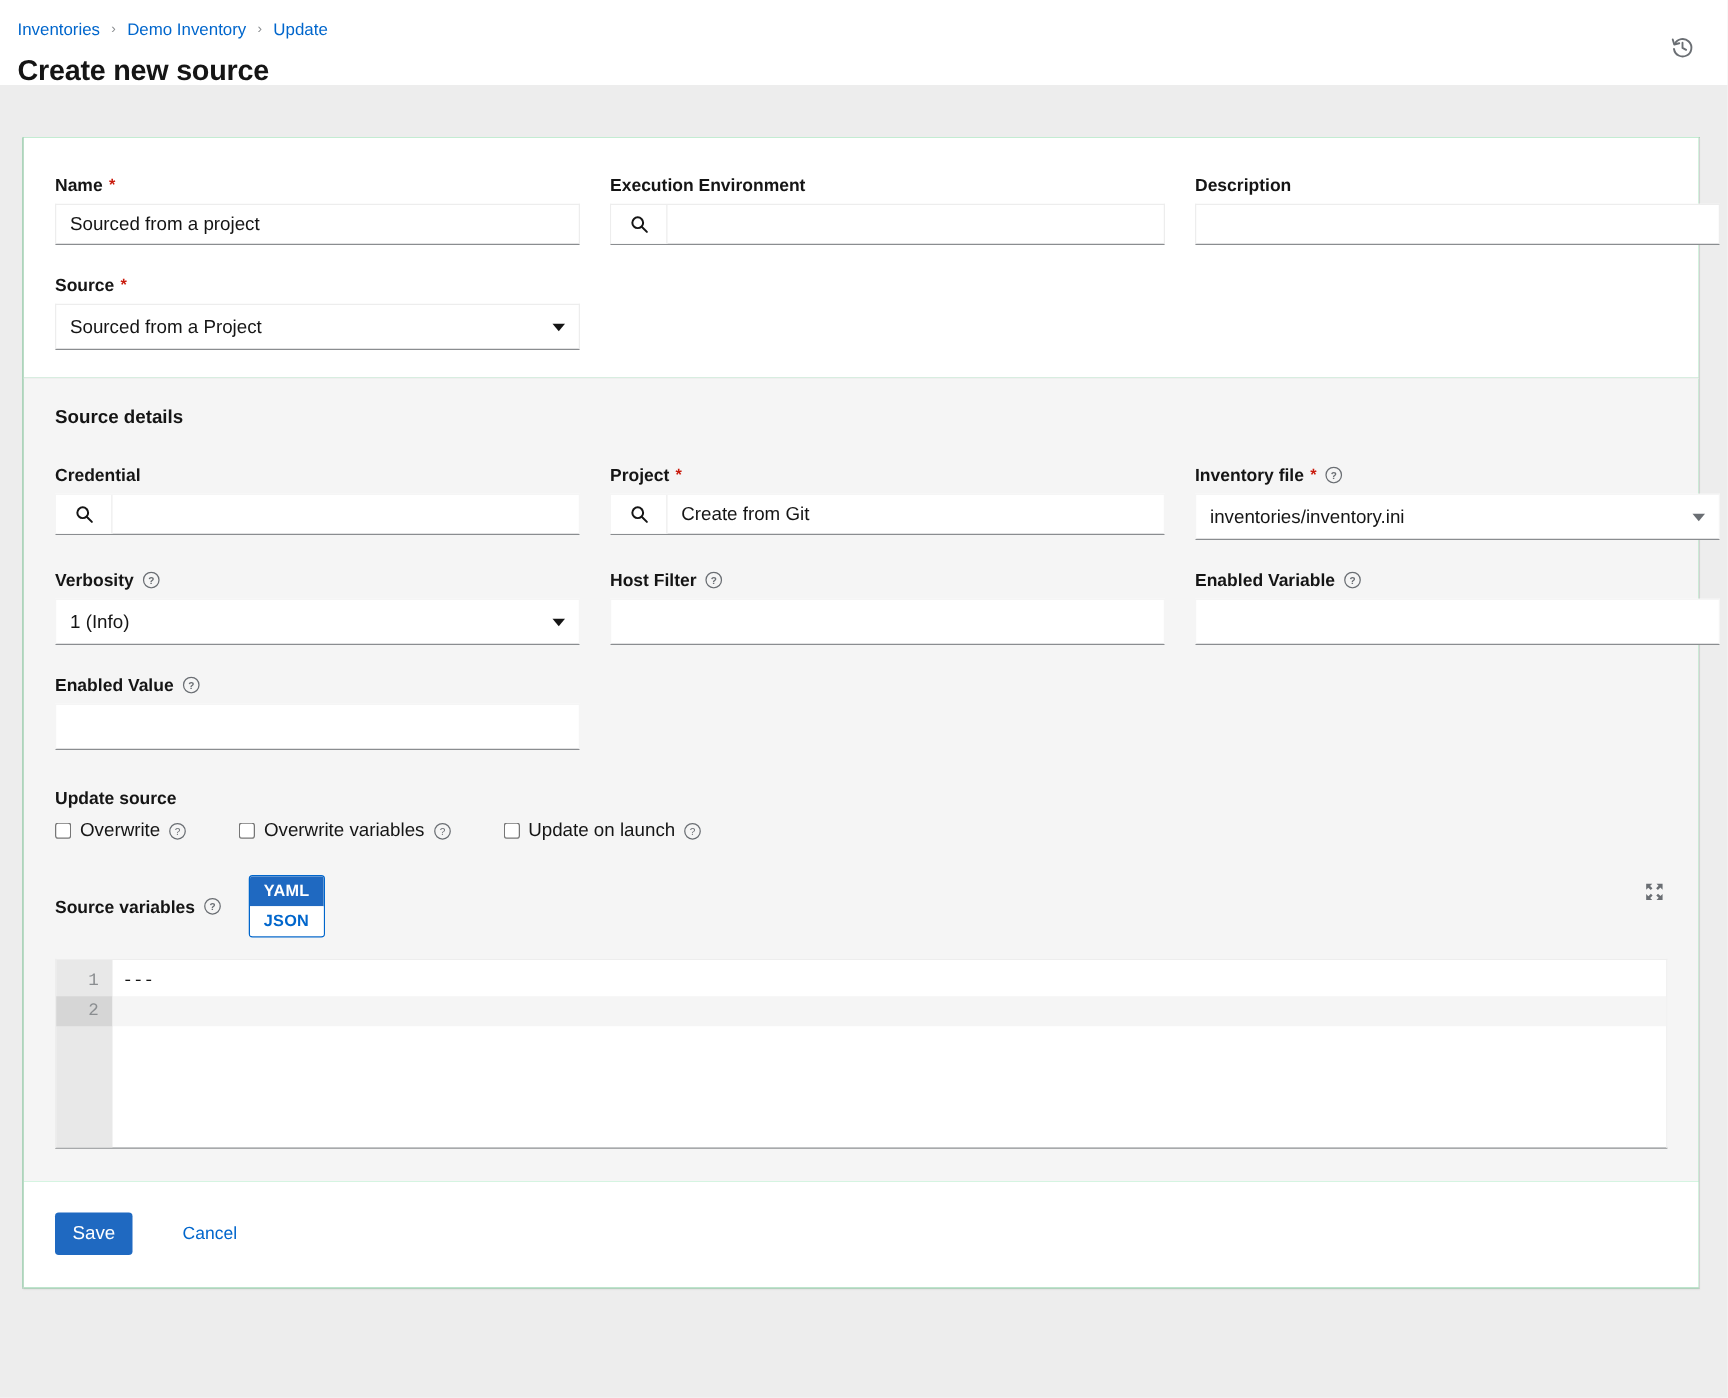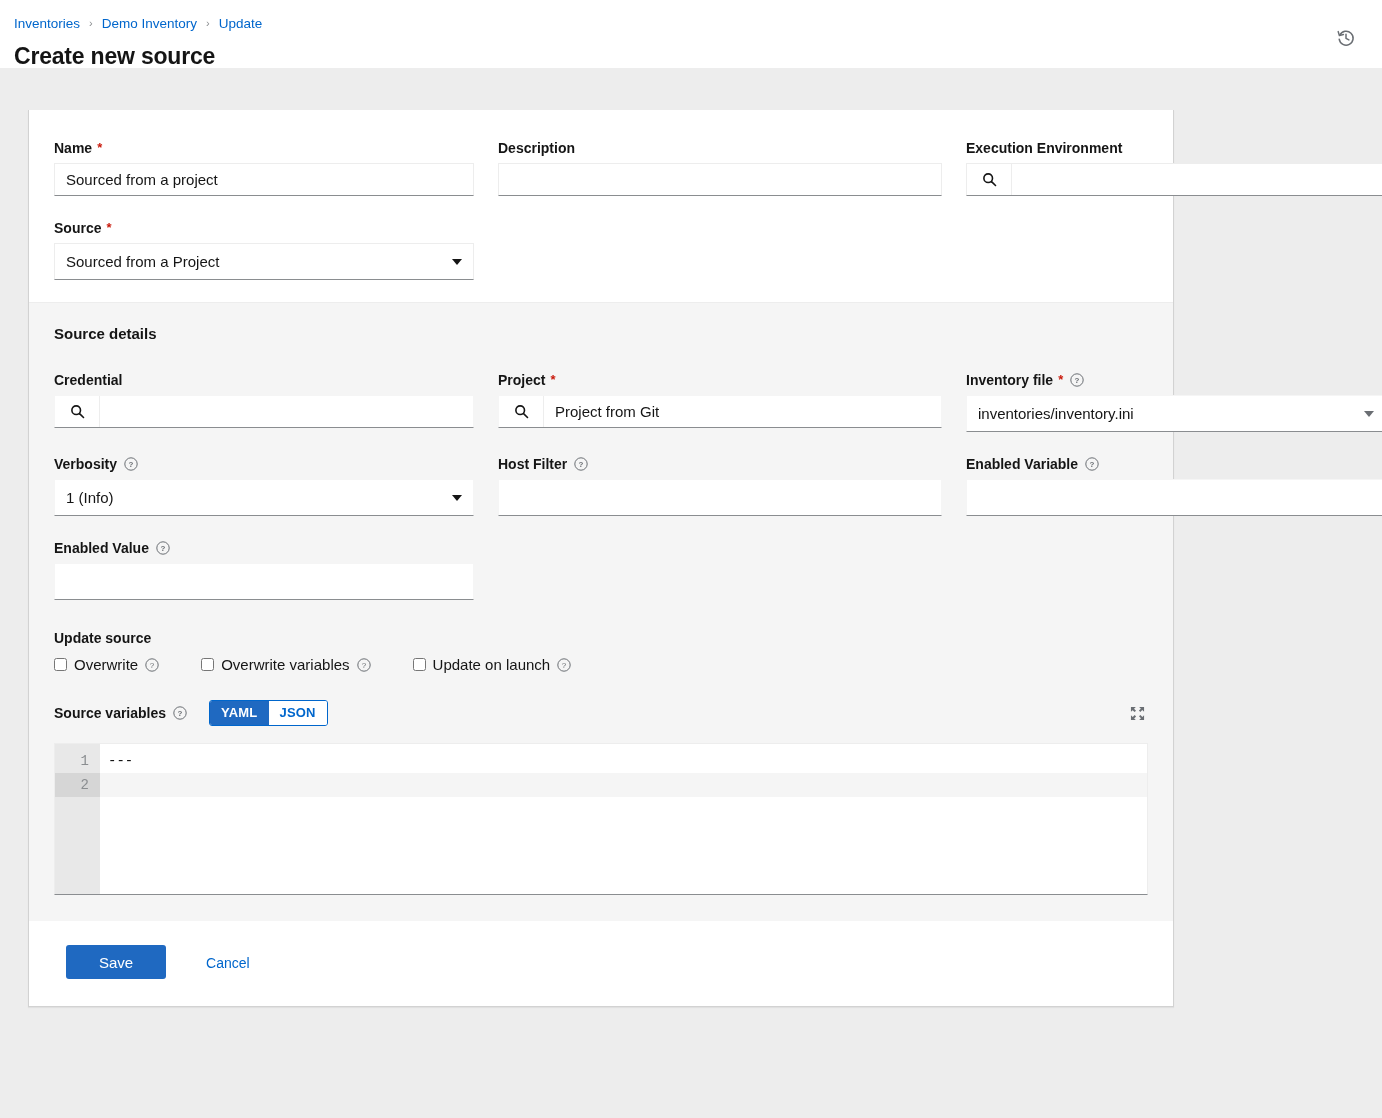--- a/index.html
+++ b/index.html
@@ -54,23 +54,23 @@
     display: flex;
     align-items: center;
     justify-content: center;
     cursor: pointer;
     color: #6a6e73;
   }
 
   
   .card {
     position: absolute;
-    left: 28px;
+    left: 18px;
     top: 110px;
-    width: 1146px;
+    width: 1342px;
     background: #22c55e;
     border: 1px solid #d2d2d2;
     border-top: none;
     box-shadow: 0 1px 1px rgba(3,3,3,0.05);
   }
 
   .form-top {
     padding: 28px 25px 22px 25px;
     background: #fff;
   }
@@ -242,20 +242,21 @@
     font-weight: 600;
     display: flex;
     align-items: center;
     margin-right: 22px;
   }
   .toggle-group {
     display: flex;
     border-radius: 3px;
     overflow: hidden;
     border: 1px solid #06c;
+    flex-direction: column;
   }
   .toggle-btn {
     padding: 3px 11px;
     font-size: 13px;
     font-weight: 600;
     letter-spacing: 0.2px;
     cursor: pointer;
     background: #fff;
     color: #06c;
     line-height: 18px;
@@ -309,29 +310,28 @@
   
   .card-footer {
     background: #fff;
     padding: 24px 25px 26px 25px;
   }
   .btn-save {
     display: inline-flex;
     align-items: center;
     justify-content: center;
     height: 34px;
-    padding: 0 33px;
+    padding: 0 14px;
     background: #1f69c1;
     color: #fff;
     font-size: 15px;
     border: none;
     border-radius: 3px;
     cursor: pointer;
     font-family: "Liberation Sans", sans-serif;
-    margin-left: 12px;
   }
   .btn-cancel {
     display: inline-flex;
     align-items: center;
     justify-content: center;
     height: 34px;
     padding: 0 16px;
     margin-left: 20px;
     background: transparent;
     color: #06c;
@@ -369,39 +369,39 @@
       <div class="field">
         <div class="field-label">
           <span>Name</span>
           <span class="req">*</span>
         </div>
         <div class="input">Sourced from a project</div>
       </div>
 
       <div class="field">
         <div class="field-label">
-          <span>Description</span>
-        </div>
-        <div class="input"></div>
-      </div>
-
-      <div class="field">
-        <div class="field-label">
           <span>Execution Environment</span>
         </div>
         <div class="lookup">
           <div class="lookup-btn">
             <svg width="15" height="15" viewBox="0 0 16 16" fill="none" stroke="#151515" stroke-width="1.7">
               <circle cx="6.6" cy="6.6" r="4.6"></circle>
               <line x1="10.2" y1="10.2" x2="14.4" y2="14.4" stroke-linecap="round"></line>
             </svg>
           </div>
           <div class="lookup-input"></div>
         </div>
       </div>
+
+      <div class="field">
+        <div class="field-label">
+          <span>Description</span>
+        </div>
+        <div class="input"></div>
+      </div>
     </div>
 
     <div class="row-gap"></div>
 
     <div class="grid3">
       <div class="field">
         <div class="field-label">
           <span>Source</span>
           <span class="req">*</span>
         </div>
@@ -439,21 +439,21 @@
           <span>Project</span>
           <span class="req">*</span>
         </div>
         <div class="lookup">
           <div class="lookup-btn">
             <svg width="15" height="15" viewBox="0 0 16 16" fill="none" stroke="#151515" stroke-width="1.7">
               <circle cx="6.6" cy="6.6" r="4.6"></circle>
               <line x1="10.2" y1="10.2" x2="14.4" y2="14.4" stroke-linecap="round"></line>
             </svg>
           </div>
-          <div class="lookup-input">Project from Git</div>
+          <div class="lookup-input">Create from Git</div>
         </div>
       </div>
 
       <div class="field">
         <div class="field-label">
           <span>Inventory file</span>
           <span class="req">*</span>
           <span class="help-icon">
             <svg width="14" height="14" viewBox="0 0 14 14" fill="none" stroke="#6a6e73" stroke-width="1">
               <circle cx="7" cy="7" r="6.2"></circle>

